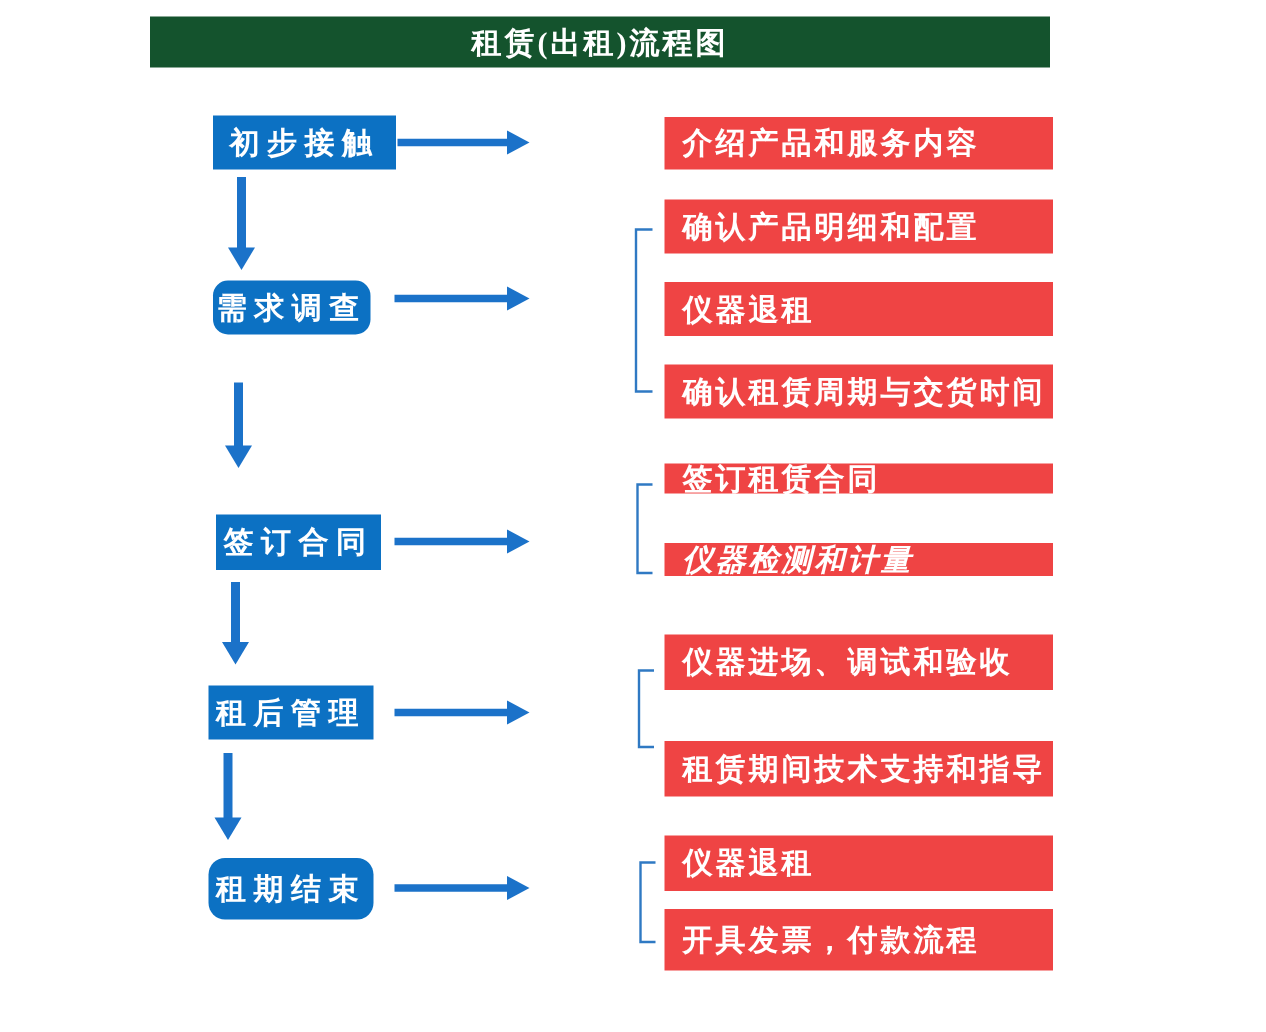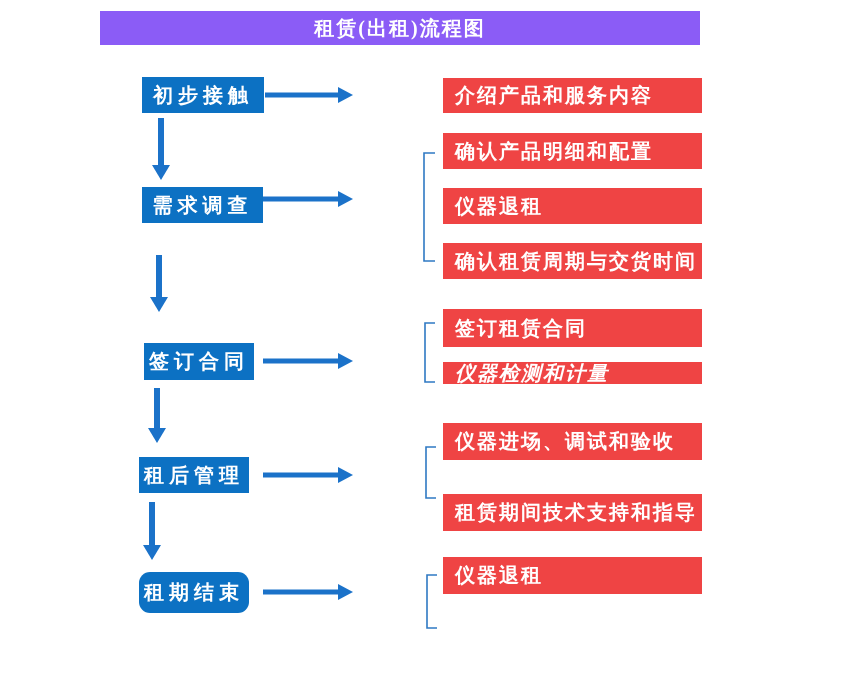--- a/index.html
+++ b/index.html
@@ -5,21 +5,21 @@
   html,body{margin:0;padding:0;background:#ffffff;}
   .canvas{
     position:relative;
     width:844px;height:688px;
     background:#ffffff;
     font-family:"Liberation Serif", serif;
     overflow:hidden;
   }
   .title-bar{
     position:absolute;left:100px;top:11px;width:600px;height:34px;
-    background:#8b5cf6;color:#ffffff;
+    background:#14532d;color:#ffffff;
     display:flex;align-items:center;justify-content:center;
     font-size:20px;font-weight:bold;letter-spacing:2px;
   }
   .lbox{
     position:absolute;
     background:#0c71c3;color:#ffffff;
     display:flex;align-items:center;justify-content:center;
     font-size:20px;font-weight:bold;letter-spacing:5px;
     white-space:nowrap;
     margin-left:39px;
@@ -40,38 +40,39 @@
 </head>
 <body>
 
 <div class="canvas">
 
   <div class="title-bar">
     <span>租赁(出租)流程图</span>
   </div>
 
   <div class="lbox" style="left:103px;top:77px;width:122px;height:36px;">初步接触</div>
-  <div class="lbox" style="left:103px;top:187px;width:121px;height:36px;">需求调查</div>
+  <div class="lbox" style="left:103px;top:187px;width:105px;height:36px;border-radius:10px;">需求调查</div>
   <div class="lbox" style="left:105px;top:343px;width:110px;height:37px;">签订合同</div>
   <div class="lbox" style="left:100px;top:457px;width:110px;height:36px;">租后管理</div>
   <div class="lbox" style="left:100px;top:572px;width:110px;height:41px;border-radius:11px;">租期结束</div>
 
   <div class="rbox" style="top:78px;height:35px;">介绍产品和服务内容</div>
 
   <div class="rbox" style="top:133px;height:36px;text-align:center;">确认产品明细和配置</div>
   <div class="rbox" style="top:188px;height:36px;">仪器退租</div>
   <div class="rbox" style="top:243px;height:36px;text-align:center;">确认租赁周期与交货时间</div>
 
-  <div class="rbox" style="top:309px;height:38px;">签订租赁合同</div>
+  <div class="rbox" style="top:309px;height:20px;">签订租赁合同</div>
   <div class="rbox" style="top:362px;height:22px;font-style:italic;">仪器检测和计量</div>
 
   <div class="rbox" style="top:494px;height:37px;">租赁期间技术支持和指导</div>
   <div class="rbox" style="top:423px;height:37px;">仪器进场、调试和验收</div>
 
   <div class="rbox" style="top:557px;height:37px;">仪器退租</div>
+  <div class="rbox" style="top:606px;height:41px;">开具发票，付款流程</div>
 
   <svg class="overlay" viewBox="0 0 844 688" xmlns="http://www.w3.org/2000/svg">
 
     <g>
       <line x1="161" y1="118" x2="161" y2="166" stroke="#1b72c9" stroke-width="6"></line>
       <polygon points="161,180 152,165 170,165" fill="#1b72c9"></polygon>
     </g>
     <g>
       <line x1="159" y1="255" x2="159" y2="298" stroke="#1b72c9" stroke-width="6"></line>
       <polygon points="159,312 150,297 168,297" fill="#1b72c9"></polygon>

